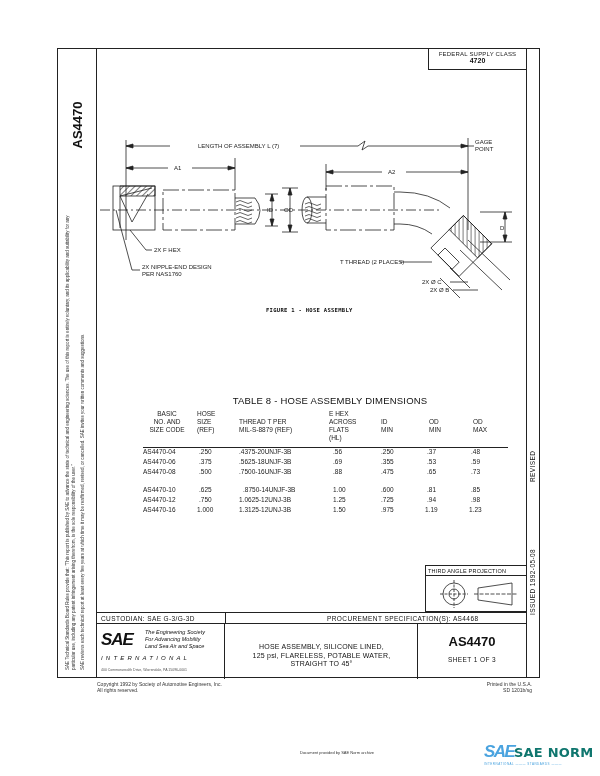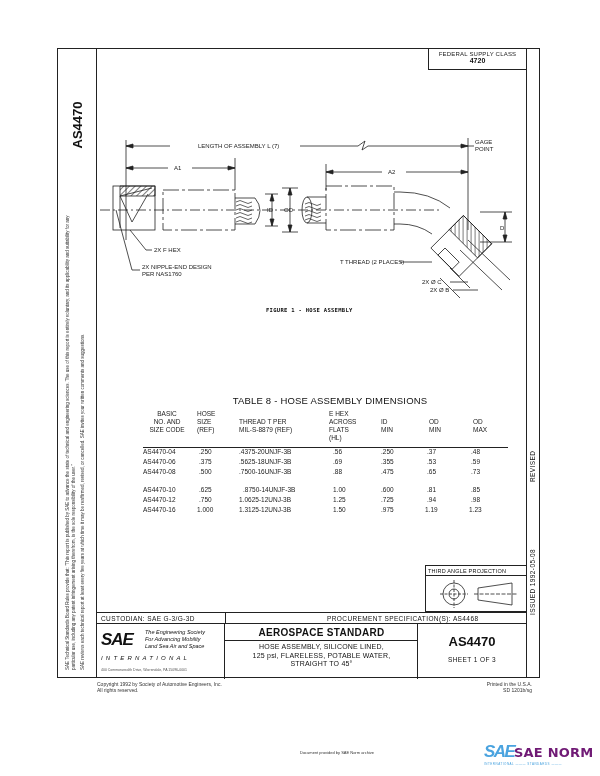--- a/index.html
+++ b/index.html
@@ -54,21 +54,21 @@
   .tb .num-cell { position: absolute; left: 321px; top: 11px; width: 108px; height: 55px; text-align: center; }
   .tb .num { font-weight: bold; font-size: 13px; margin-top: 10px; }
   .tb .sheet { font-size: 6.5px; margin-top: 7px; letter-spacing: 0.4px; }
 
   .copyright { position: absolute; left: 97px; top: 681px; font-size: 5px; line-height: 6px; color: #333; }
   .printed { position: absolute; right: 68px; top: 681px; font-size: 5px; line-height: 6px; color: #333; text-align: right; }
 
   .footer-note { position: absolute; left: 300px; top: 750px; font-size: 4px; color: #333; }
   .watermark { position: absolute; left: 484px; top: 742px; width: 112px; height: 28px; }
   .watermark .sae { position: absolute; left: 0; top: 0; font-size: 17px; font-weight: bold; font-style: italic; color: #4aa3df; letter-spacing: -1.5px; }
-  .watermark .norm { position: absolute; left: 30px; top: 3px; font-size: 13px; font-weight: bold; color: #701a75; font-family: "DejaVu Sans", sans-serif; letter-spacing: 0.2px; }
+  .watermark .norm { position: absolute; left: 30px; top: 3px; font-size: 13px; font-weight: bold; color: #0f766e; font-family: "DejaVu Sans", sans-serif; letter-spacing: 0.2px; }
   .watermark .sub { position: absolute; left: 0; top: 20px; font-size: 3px; color: #4aa3df; letter-spacing: 0.5px; }
 </style>
 </head>
 <body>
 
 <div class="frame-outer"></div>
 <div class="left-strip"></div>
 <div class="right-border"></div>
 
 <div class="doc-id-vert">
@@ -333,21 +333,20 @@
     <div class="sae-logo">SAE</div>
     <div class="tag">
       <div>The Engineering Society</div>
       <div>For Advancing Mobility</div>
       <div>Land Sea Air and Space</div>
     </div>
     <div class="intl">INTERNATIONAL</div>
     <div class="addr">400 Commonwealth Drive, Warrendale, PA 15096-0001</div>
   </div>
   <div class="std-cell">
-    <div class="std-title">AEROSPACE STANDARD</div>
     <div class="std-desc">
       <div>HOSE ASSEMBLY, SILICONE LINED,</div>
       <div>125 psi, FLARELESS, POTABLE WATER,</div>
       <div>STRAIGHT TO 45°</div>
     </div>
   </div>
   <div class="num-cell">
     <div class="num">AS4470</div>
     <div class="sheet">SHEET 1 OF 3</div>
   </div>

